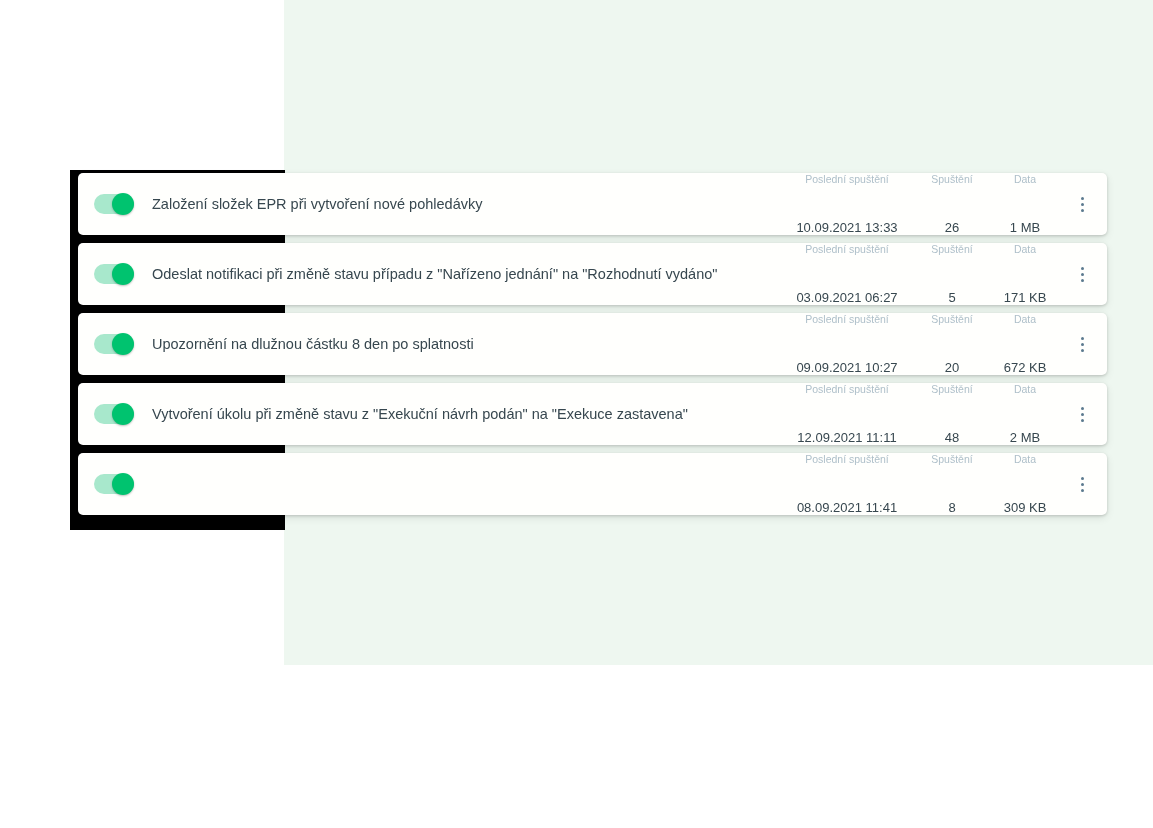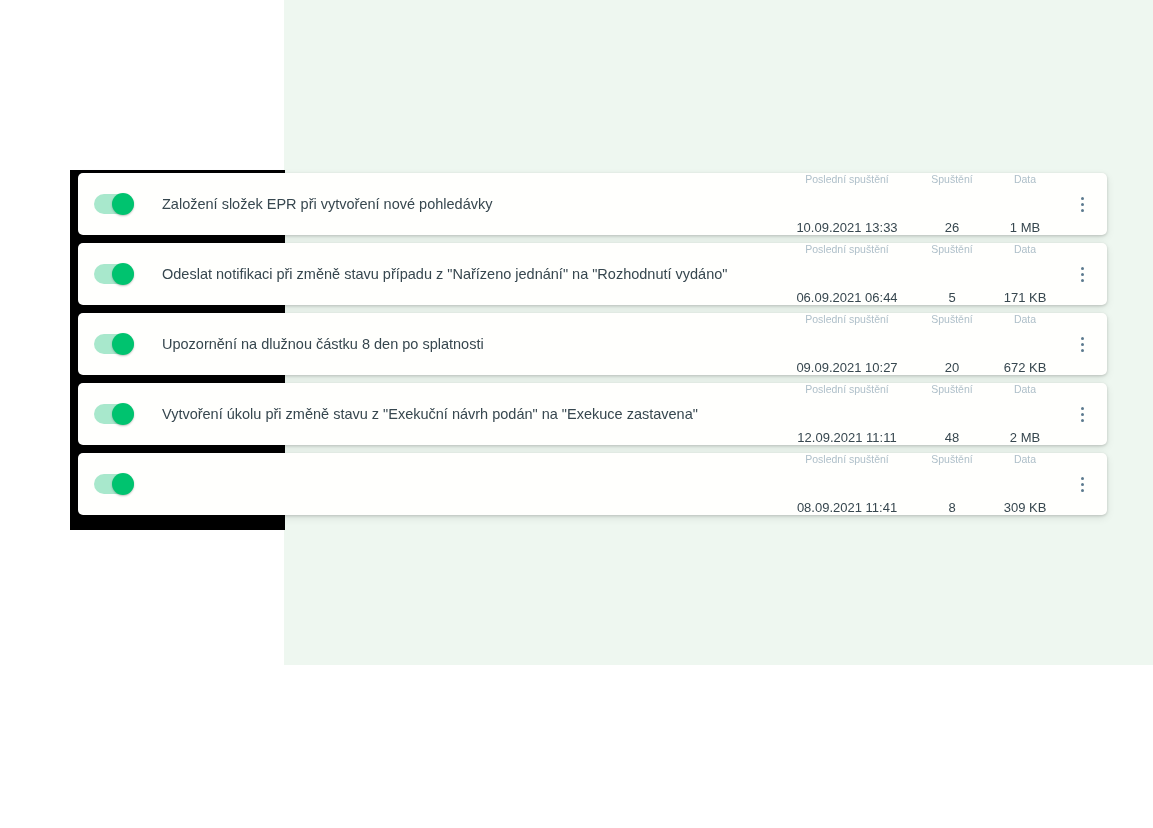--- a/index.html
+++ b/index.html
@@ -71,21 +71,21 @@
     right: 0px;
     top: -1px;
     width: 22px;
     height: 22px;
     border-radius: 50%;
     background: #00c36f;
     box-shadow: 0 1px 2px rgba(0,0,0,0.25);
   }
 
   .automation-title {
-    margin-left: 28px;
+    margin-left: 18px;
     font-size: 14.5px;
     color: #37474f;
     white-space: nowrap;
     flex: 0 0 auto;
   }
 
   .spacer { flex: 1 1 auto; }
 
   .stats {
     display: flex;
@@ -173,21 +173,21 @@
 
   <div class="automation-row">
     <div class="toggle-switch">
       <div class="toggle-knob"></div>
     </div>
     <div class="automation-title">Odeslat notifikaci při změně stavu případu z "Nařízeno jednání" na "Rozhodnutí vydáno"</div>
     <div class="spacer"></div>
     <div class="stats">
       <div class="stat-col last-run">
         <div class="stat-label">Poslední spuštění</div>
-        <div class="stat-value">06.09.2021 06:44</div>
+        <div class="stat-value">03.09.2021 06:27</div>
       </div>
       <div class="stat-col runs">
         <div class="stat-label">Spuštění</div>
         <div class="stat-value">5</div>
       </div>
       <div class="stat-col data">
         <div class="stat-label">Data</div>
         <div class="stat-value">171 KB</div>
       </div>
     </div>

